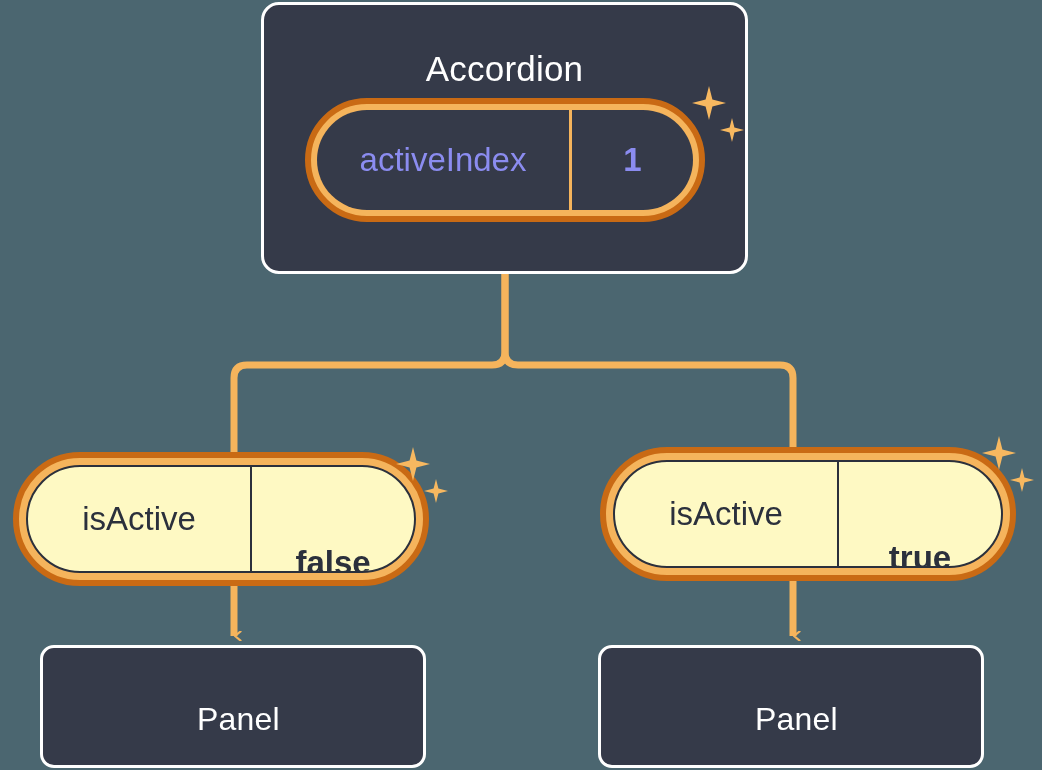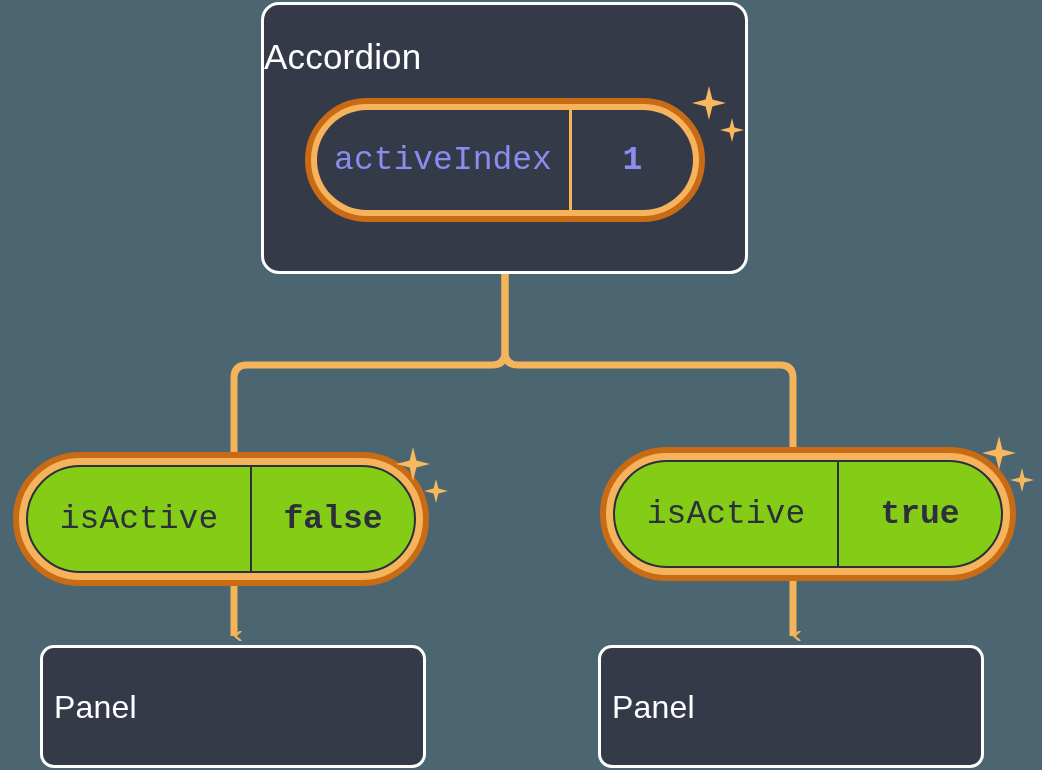--- a/index.html
+++ b/index.html
@@ -38,25 +38,27 @@
     position: absolute;
     box-sizing: border-box;
     background: #353a49;
     border: 3px solid #ffffff;
     border-radius: 18px;
   }
   .component-title {
     position: absolute;
     left: 0;
     right: 0;
+    text-align: center;
     color: #ffffff;
     font-size: 35px;
     font-weight: 400;
     letter-spacing: 0.2px;
     white-space: nowrap;
+    margin-top: 12px;
   }
 
   
   #accordion-box {
     left: 261px;
     top: 2px;
     width: 487px;
     height: 272px;
   }
   #accordion-box .component-title { top: 32px; }
@@ -90,24 +92,23 @@
     position: absolute;
     box-sizing: border-box;
     border-radius: 999px;
     border: 6px solid #c96a14;
     background: #f5b45c;
   }
   .pill-body {
     position: absolute;
     box-sizing: border-box;
     display: flex;
-    align-items: flex-end;
+    align-items: flex-start;
     border-radius: 999px;
     overflow: hidden;
-    font-family: Liberation Mono, monospace;
   }
   .pill-cell {
     display: flex;
     align-items: center;
     justify-content: center;
     height: 100%;
     box-sizing: border-box;
     white-space: nowrap;
   }
   .pill-key   { font-weight: 400; }
@@ -144,21 +145,21 @@
   .prop-pill-wrap {
     position: absolute;
     width: 416px;
     height: 134px;
   }
   .prop-pill-wrap .pill-ring {
     left: 0; top: 0; right: 0; bottom: 0;
   }
   .prop-pill-wrap .pill-body {
     left: 13px; top: 13px; right: 13px; bottom: 13px;
-    background: #84cc16;
+    background: #fef9c3;
     border: 2px solid #2b303c;
   }
   .prop-pill-wrap .pill-key {
     flex: 0 0 224px;
     color: #2b303c;
     font-size: 33px;
     border-right: 2px solid #2b303c;
   }
   .prop-pill-wrap .pill-value {
     flex: 1 1 auto;

